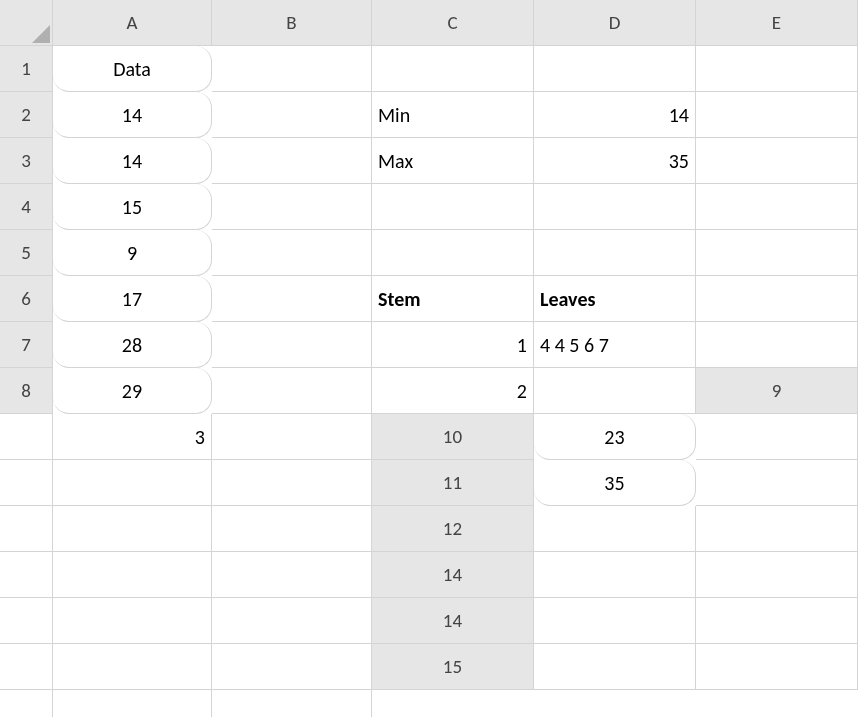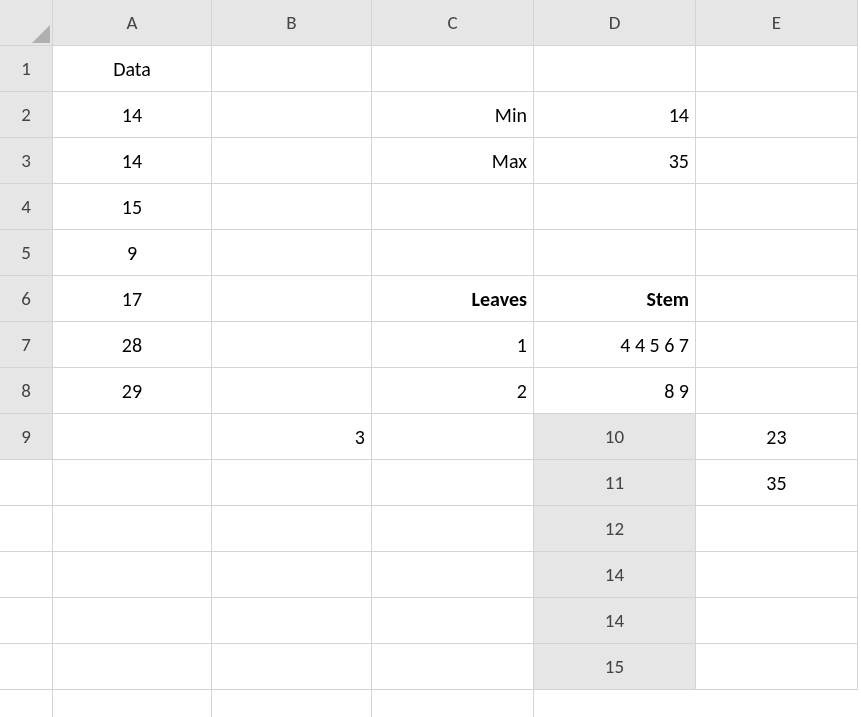--- a/index.html
+++ b/index.html
@@ -50,22 +50,22 @@
       background: #e6e6e6;
       justify-content: center;
       color: #444;
       border-right: 1px solid #999;
       font-size: 19px;
     }
     .cell {
       background: #ffffff;
       color: #000;
     }
-    .align-center { justify-content: center; }
-    .align-left   { justify-content: flex-end; }
+    .align-center { justify-content: center; border-radius: 16px; }
+    .align-left   { justify-content: flex-start; }
     .align-right  { justify-content: flex-end; }
     .bold { font-weight: 700; }
   </style>
 </head>
 <body>
 
 <div class="spreadsheet" id="grid">
     <div class="corner">
       <svg width="18" height="18" viewBox="0 0 18 18">
         <polygon points="18,0 18,18 0,18" fill="#b0b0b0"></polygon>
@@ -145,24 +145,24 @@
     <div class="cell"></div>
     <div class="cell"></div>
     <div class="row-header">
       <span>6</span>
     </div>
     <div class="cell align-center">
       <span>17</span>
     </div>
     <div class="cell"></div>
     <div class="cell align-left bold">
+      <span>Stem</span>
+    </div>
+    <div class="cell align-left bold">
       <span>Leaves</span>
-    </div>
-    <div class="cell align-left bold">
-      <span>Stem</span>
     </div>
     <div class="cell"></div>
     <div class="row-header">
       <span>7</span>
     </div>
     <div class="cell align-center">
       <span>28</span>
     </div>
     <div class="cell"></div>
     <div class="cell align-right">
@@ -174,23 +174,20 @@
     <div class="cell"></div>
     <div class="row-header">
       <span>8</span>
     </div>
     <div class="cell align-center">
       <span>29</span>
     </div>
     <div class="cell"></div>
     <div class="cell align-right">
       <span>2</span>
-    </div>
-    <div class="cell align-left">
-      <span> 8  9</span>
     </div>
     <div class="cell"></div>
     <div class="row-header">
       <span>9</span>
     </div>
     <div class="cell"></div>
     <div class="cell align-right">
       <span>3</span>
     </div>
     <div class="cell"></div>

